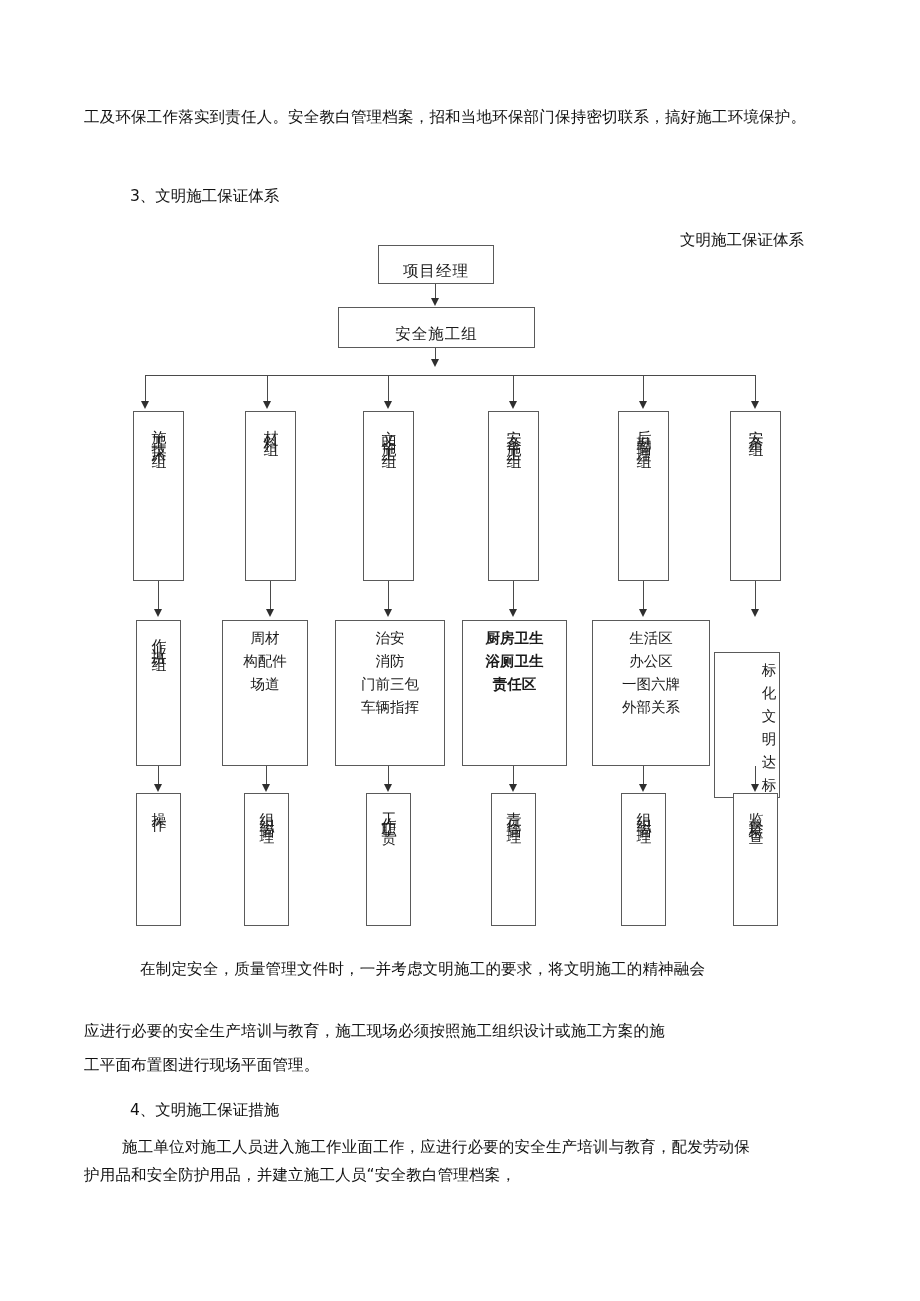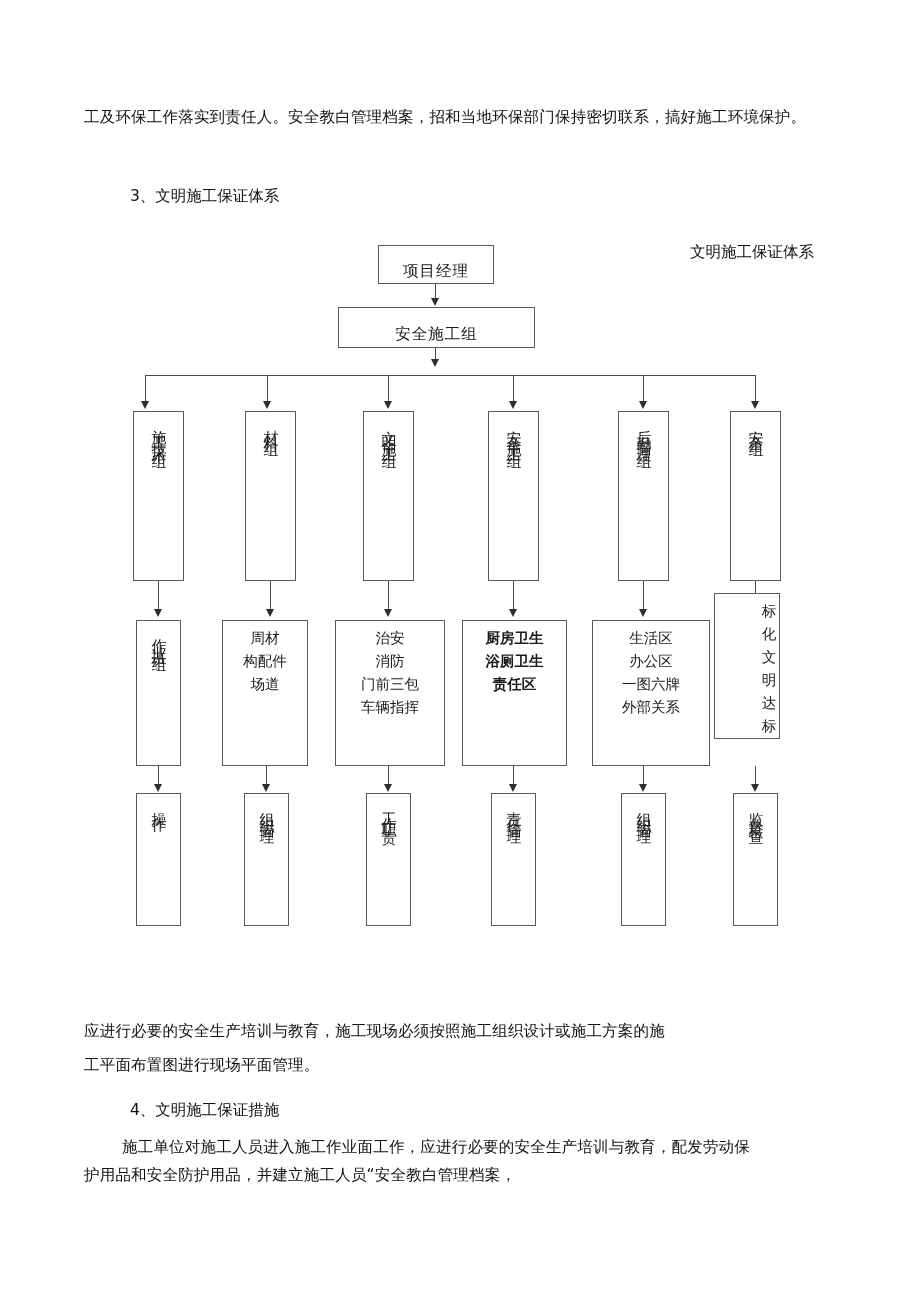--- a/index.html
+++ b/index.html
@@ -118,21 +118,21 @@
 </style>
 </head>
 <body>
 
 <div id="page">
 
   <div class="para indent0" style="left:84px; top:100px; width:752px;">工及环保工作落实到责任人。安全教白管理档案，招和当地环保部门保持密切联系，搞好施工环境保护。</div>
 
   <div class="heading" style="left:130px; top:182px;">3、文明施工保证体系</div>
 
-  <div class="diagram-title" style="left:680px; top:242px;margin-left:10px;">文明施工保证体系</div>
+  <div class="diagram-title" style="left:680px; top:230px;">文明施工保证体系</div>
 
   <div id="chart">
 
     <div class="box centerv" style="left:378px; top:245px; width:116px; height:39px;">
       <span class="hlabel">项目经理</span>
     </div>
 
     <div class="vline" style="left:435px; top:284px; height:16px;"></div>
     <div class="arrow" style="left:431px; top:298px;"></div>
 
@@ -228,21 +228,21 @@
 责任区</span>
     </div>
 
     <div class="box" style="left:592px; top:620px; width:118px; height:146px;">
       <span class="mlabel">生活区
 办公区
 一图六牌
 外部关系</span>
     </div>
 
-    <div class="box" style="left:714px; top:593px; width:66px; height:146px;padding-left:44px;">
+    <div class="box" style="left:714px; top:652px; width:66px; height:146px;padding-left:44px;">
       <span class="mlabel">标化
 文明
 达标</span>
     </div>
 
     <div class="vline" style="left:158px; top:766px; height:22px;"></div>
     <div class="arrow" style="left:154px; top:784px;"></div>
 
     <div class="vline" style="left:266px; top:766px; height:22px;"></div>
     <div class="arrow" style="left:262px; top:784px;"></div>
@@ -278,20 +278,21 @@
     <div class="box" style="left:621px; top:793px; width:45px; height:133px;">
       <span class="vlabel">组织管理</span>
     </div>
 
     <div class="box" style="left:733px; top:793px; width:45px; height:133px;">
       <span class="vlabel">监督检查</span>
     </div>
 
   </div>
 
+  <div class="para para-tight" style="left:140px; top:957px; width:700px; line-height:24px;">在制定安全，质量管理文件时，一并考虑文明施工的要求，将文明施工的精神融会</div>
 
 
   <div class="para para-tight" style="left:84px; top:1019px; width:760px; line-height:24px;">应进行必要的安全生产培训与教育，施工现场必须按照施工组织设计或施工方案的施</div>
 
   <div class="para para-tight" style="left:84px; top:1053px; width:760px; line-height:24px;">工平面布置图进行现场平面管理。</div>
 
   <div class="heading" style="left:130px; top:1096px;">4、文明施工保证措施</div>
 
   <div class="para para-tight" style="left:84px; top:1163px; width:756px; line-height:24px;">护用品和安全防护用品，并建立施工人员“安全教白管理档案，</div>
 

